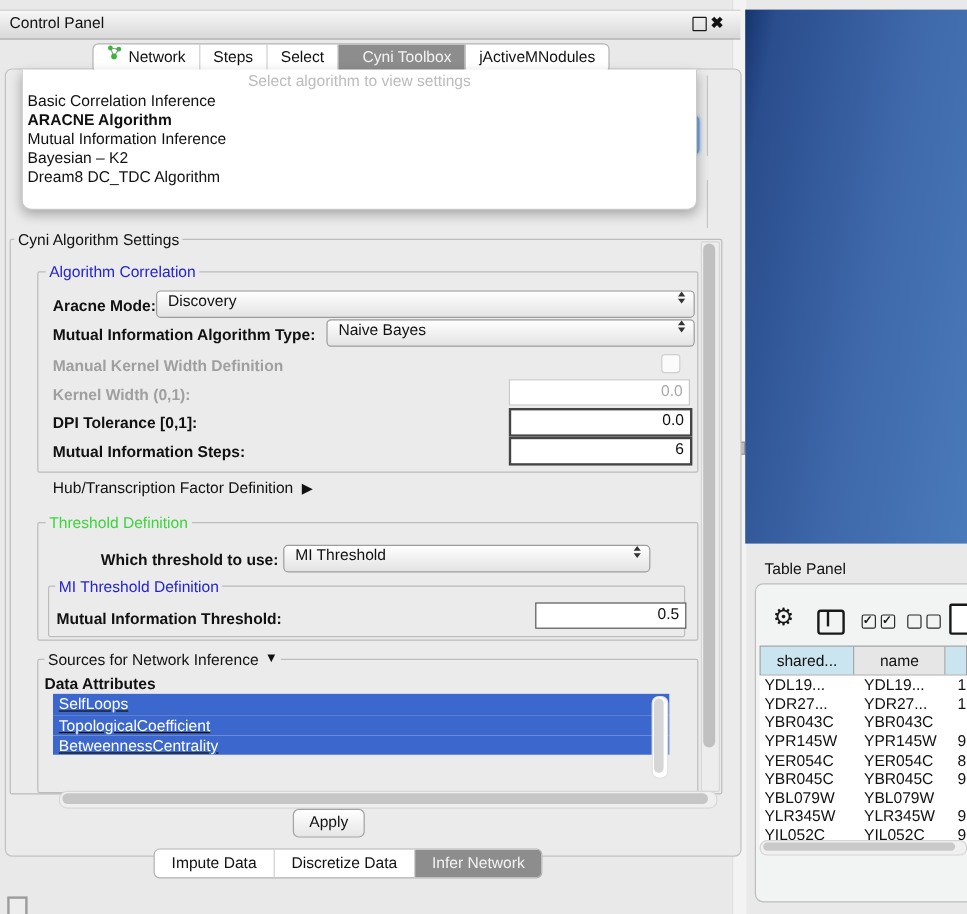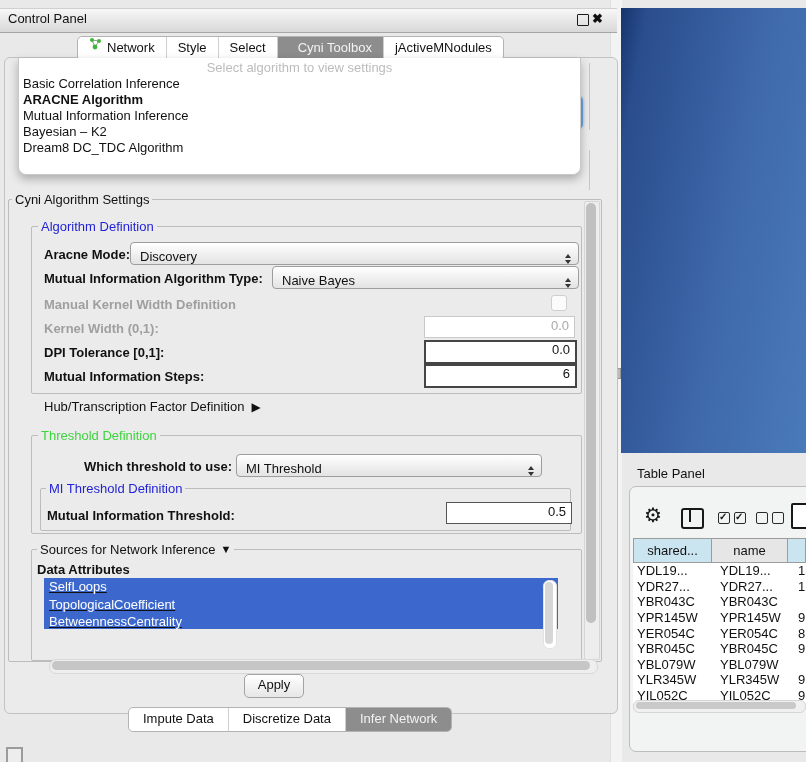--- a/index.html
+++ b/index.html
@@ -36,21 +36,21 @@
   .grouplabel{position:absolute;background:#ebebeb;padding:0 3px;line-height:13px;white-space:nowrap;}
   #grp-cyni{left:8px;top:199px;width:592px;height:461px;}
   #lbl-cyni{left:12px;top:193px;}
   #grp-alg{left:31px;top:226px;width:549px;height:166px;}
   #lbl-alg{left:38px;top:220px;color:#2323d6;}
   .blab{position:absolute;font-weight:bold;white-space:nowrap;}
   .glab{position:absolute;font-weight:bold;color:#9f9f9f;white-space:nowrap;}
   #lab-aracne{left:44px;top:247px;}
   #cmb-aracne{left:130px;top:242px;width:438px;}
   .combo{position:absolute;height:21px;background:linear-gradient(#ffffff,#e3e3e3);border:1px solid #9d9d9d;
-    border-radius:4px;display:flex;align-items:flex-end;padding-left:9px;}
+    border-radius:4px;display:flex;align-items:flex-start;padding-left:9px;}
   .combo .spin{margin-left:auto;margin-right:7px;display:flex;flex-direction:column;gap:2px;align-items:center;}
   .tri-up{width:0;height:0;border-left:3.5px solid transparent;border-right:3.5px solid transparent;border-bottom:4px solid #333;}
   .tri-down{width:0;height:0;border-left:3.5px solid transparent;border-right:3.5px solid transparent;border-top:4px solid #333;}
   #lab-mitype{left:44px;top:271px;}
   #cmb-mitype{left:272px;top:266px;width:296px;}
   #lab-manual{left:44px;top:297px;}
   #chk-manual{left:551px;top:295px;width:14px;height:14px;border:1px solid #cfcfcf;border-radius:3px;background:#fbfbfb;}
   .field{position:absolute;background:#fff;text-align:right;padding-right:5px;white-space:nowrap;}
   #lab-kernel{left:44px;top:321px;}
   #fld-kernel{left:424px;top:316px;width:144px;height:20px;border:1px solid #c9c9c9;color:#a9a9a9;line-height:18px;}
@@ -141,21 +141,21 @@
         <line x1="3" y1="3" x2="10" y2="4" stroke="#9a9a9a" stroke-width="1"></line>
         <line x1="3" y1="3" x2="6" y2="10" stroke="#9a9a9a" stroke-width="1"></line>
         <line x1="10" y1="4" x2="6" y2="10" stroke="#9a9a9a" stroke-width="1"></line>
         <circle cx="3" cy="3" r="2" fill="#3db53d"></circle>
           <circle cx="10" cy="4" r="2" fill="#3db53d"></circle>
           <circle cx="6" cy="10" r="2.4" fill="#3db53d"></circle>
       </svg>
       <span>Network</span>
     </div>
     <div class="cp-tab">
-        <span>Style</span>
+        <span>Steps</span>
       </div>
     <div class="cp-tab">
         <span>Select</span>
       </div>
     <div class="cp-tab selected">
         <span>Cyni Toolbox</span>
       </div>
     <div class="cp-tab">
         <span>jActiveMNodules</span>
       </div>
@@ -174,21 +174,21 @@
         <div class="algo-item">Mutual Information Inference</div>
         <div class="algo-item">Bayesian – K2</div>
         <div class="algo-item">Dream8 DC_TDC Algorithm</div>
       </div>
   </div>
 
   <div class="groupbox" id="grp-cyni"></div>
   <div class="grouplabel abs" id="lbl-cyni">Cyni Algorithm Settings</div>
 
   <div class="groupbox" id="grp-alg"></div>
-  <div class="grouplabel abs" id="lbl-alg">Algorithm Definition</div>
+  <div class="grouplabel abs" id="lbl-alg">Algorithm Correlation</div>
 
   <div class="blab" id="lab-aracne">Aracne Mode:</div>
   <div class="combo" id="cmb-aracne">
     <span>Discovery</span>
     <span class="spin">
         <span class="tri-up"></span>
         <span class="tri-down"></span>
       </span>
   </div>
 

